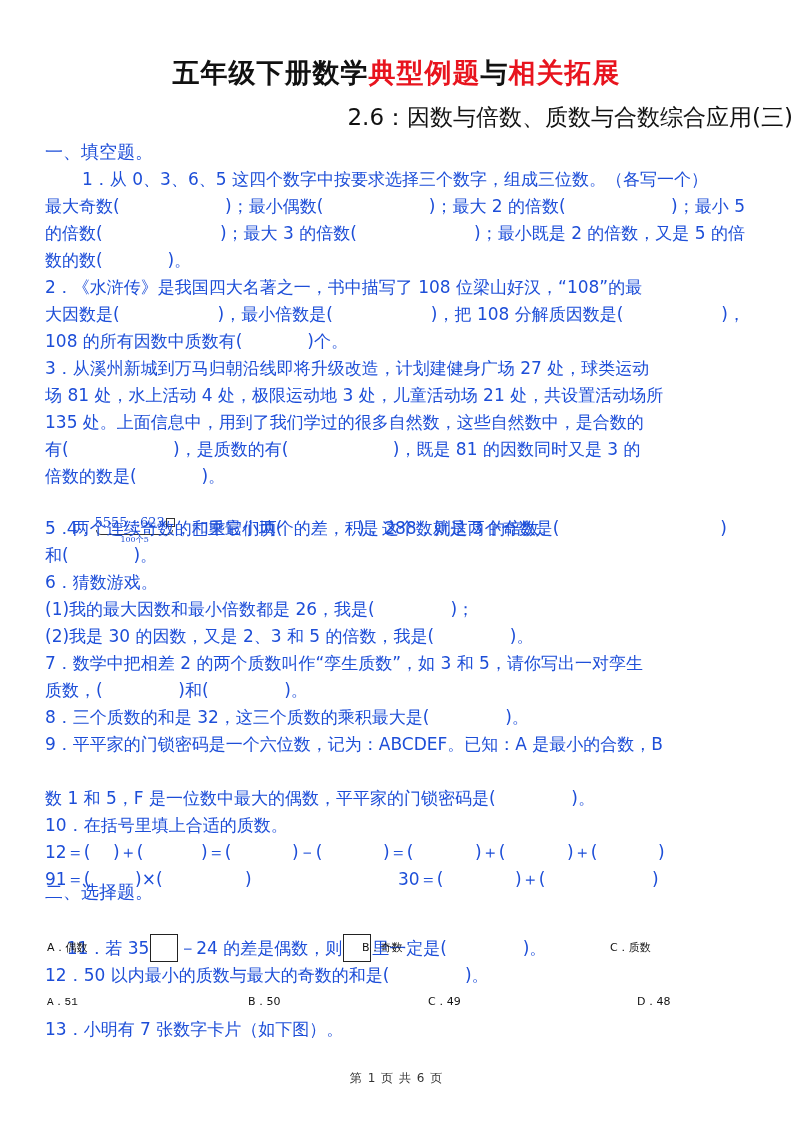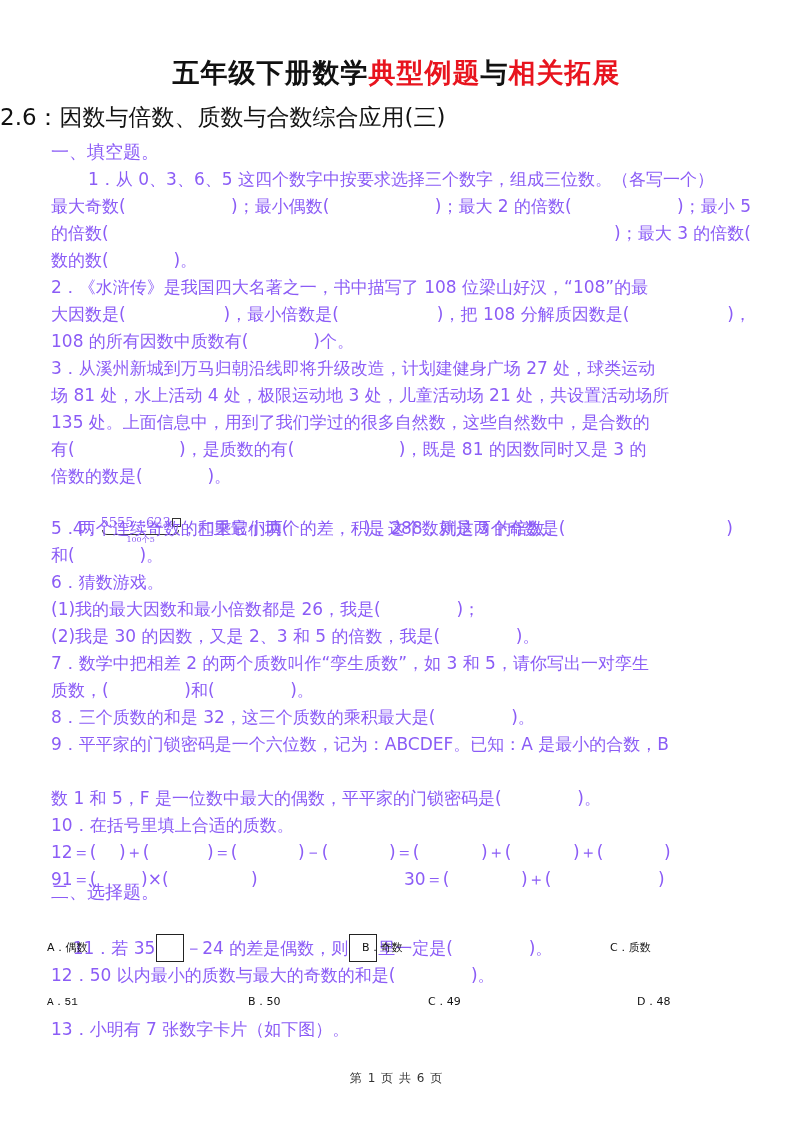--- a/index.html
+++ b/index.html
@@ -2,24 +2,24 @@
 <html><head>
   <meta charset="utf-8">
   <style>
     html, body { margin: 0; padding: 0; background: #ffffff; }
     body { width: 793px; height: 1122px; position: relative; overflow: hidden;
            font-family: "DejaVu Sans", "Liberation Sans", sans-serif; color: #111; }
     .page { position: absolute; left: 0; top: 0; width: 793px; height: 1122px; }
     .title { position: absolute; top: 48px; left: 0; width: 793px; text-align: center;
              font-size: 27px; font-weight: bold; letter-spacing: 1px; line-height: 50px; }
     .title .red { color: #e8141e; }
-    .subtitle { position: absolute; top: 100px; left: 0; width: 793px; text-align: left;
+    .subtitle { position: absolute; top: 100px; left: 0; width: 793px; text-align: right;
                 font-size: 23px; line-height: 34px; color: #111; }
-    .line { position: absolute; left: 51px; width: 700px; font-size: 17px; line-height: 28px;
-            white-space: nowrap; color: #8b5cf6; }
+    .line { position: absolute; left: 45px; width: 700px; font-size: 17px; line-height: 28px;
+            white-space: nowrap; color: #1d4ed8; }
     .line.just { display: flex; justify-content: space-between; }
     .sec { font-size: 18px; }
     .box { display: inline-block; width: 28px; height: 28px; border: 1.5px solid #222;
            vertical-align: middle; box-sizing: border-box; margin: 0 1px; position: relative; top: -1px; }
     .brace-wrap { display: inline-block; position: relative; font-family: "DejaVu Serif", "Liberation Serif", serif;
                   font-size: 13px; line-height: 14px; vertical-align: top; margin-top: 2px; }
     .brace-top { display: block; }
     .brace-line { display: block; height: 4px; border: 1px solid #333; border-top: none;
                   border-radius: 0 0 6px 6px; margin: 0 2px; }
     .brace-under { display: block; font-size: 8px; text-align: center; line-height: 10px; }
@@ -44,20 +44,21 @@
   <div class="line" style="top:165px;text-align:center;">1．从 0、3、6、5 这四个数字中按要求选择三个数字，组成三位数。（各写一个）</div>
   <div class="line just" style="top:192px;">
     <span>最大奇数(</span>
     <span>)；最小偶数(</span>
     <span>)；最大 2 的倍数(</span>
     <span>)；最小 5</span>
   </div>
   <div class="line just" style="top:219px;">
     <span>的倍数(</span>
     <span>)；最大 3 的倍数(</span>
+    <span>)；最小既是 2 的倍数，又是 5 的倍</span>
   </div>
   <div class="line" style="top:246px; white-space:pre;">数的数(            )。</div>
 
   <div class="line" style="top:273px;">2．《水浒传》是我国四大名著之一，书中描写了 108 位梁山好汉，“108”的最</div>
   <div class="line just" style="top:300px;">
     <span>大因数是(</span>
     <span>)，最小倍数是(</span>
     <span>)，把 108 分解质因数是(</span>
     <span>)，</span>
   </div>

